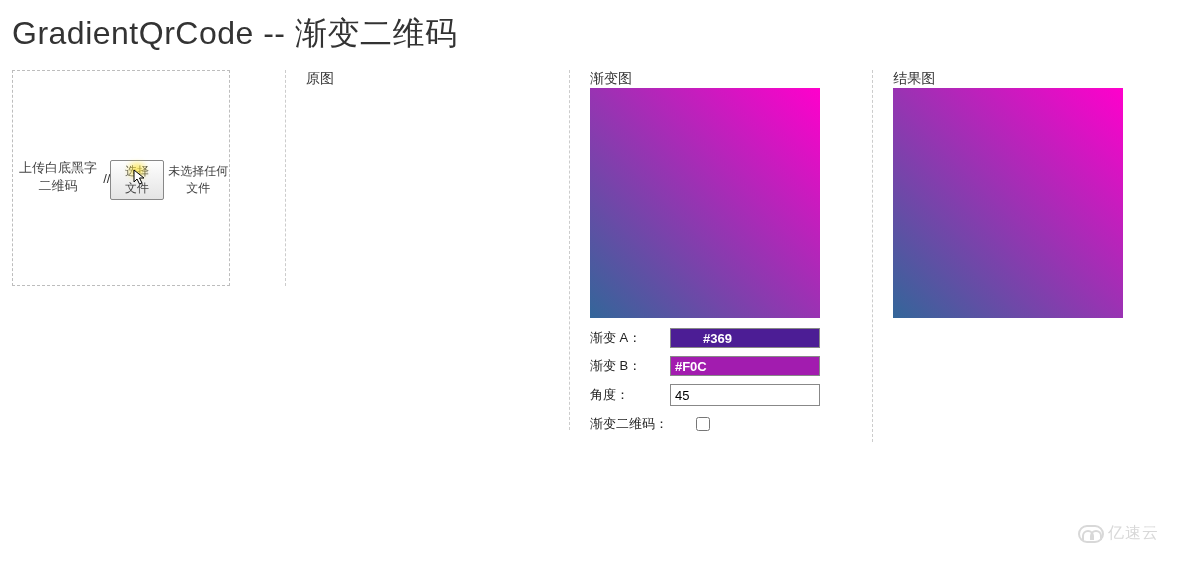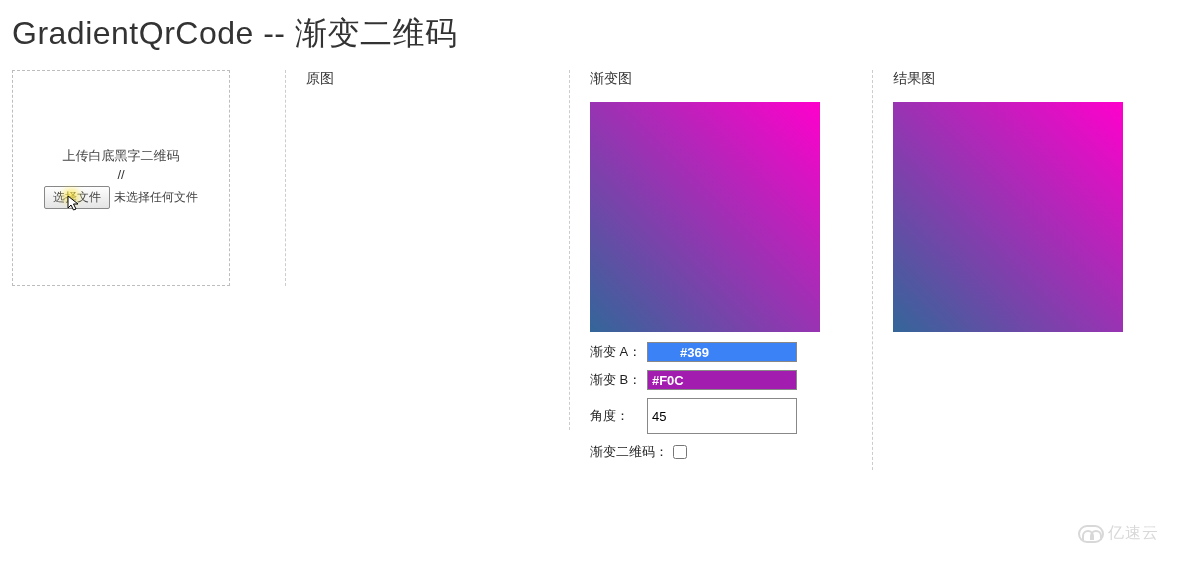--- a/index.html
+++ b/index.html
@@ -29,21 +29,21 @@
     padding-right: 40px;
   }
   .col.sep {
     border-right: 1px dashed #ccc;
   }
   .upload-box {
     width: 218px;
     height: 216px;
     border: 1.5px dashed #bdbdbd;
     display: flex;
-    flex-direction: column;
+    flex-direction: row;
     align-items: center;
     justify-content: center;
     text-align: center;
     font-size: 13px;
     color: #444;
   }
   .upload-line1 { margin-bottom: 2px; }
   .upload-slashes { font-size: 13px; color:#333;}
   .file-row {
     margin-top: 4px;
@@ -72,52 +72,52 @@
     pointer-events: none;
   }
   .cursor {
     position: absolute;
     left: 22px; top: 8px;
     pointer-events: none;
   }
   .col-header {
     font-size: 14px;
     color: #333;
-    margin-bottom: 14px;
+    margin-bottom: 0;
     font-weight: 400;
   }
   .original-col { width: 290px; min-height:360px; }
   .grad-col { width: 310px; }
   .result-col { width: 300px; }
   .swatch {
     width: 230px;
     height: 230px;
     margin-top: 0;
   }
   .controls { margin-top: 10px; font-size: 13px; color:#222;}
   .controls .row {
     display: flex;
     align-items: center;
     margin-bottom: 8px;
-    gap: 1px;
+    gap: 24px;
   }
   .controls label { width: 56px; white-space:nowrap; }
   .color-input {
     width: 150px;
     padding: 2px 4px;
     border: 1px solid #888;
     color: #fff;
     font-weight: bold;
     font-size: 13px;
     font-family: Arial;
     height: 20px;
   }
   .text-input {
     width: 150px;
-    padding: 17px 4px;
+    padding: 10px 4px;
     border: 1px solid #888;
     font-size: 13px;
     height: 20px;
   }
   .chk { width:14px; height:14px; }
   .watermark {
     position: fixed;
     right: 20px;
     bottom: 20px;
     font-size: 16px;
@@ -173,21 +173,21 @@
   <div class="col sep original-col" style="padding-left:20px;">
     <div class="col-header">原图</div>
   </div>
 
   <div class="col sep grad-col" style="padding-left:20px;">
     <div class="col-header">渐变图</div>
     <div class="swatch" id="grad-swatch" style="background: linear-gradient(45deg, rgb(51, 102, 153), rgb(255, 0, 204));"></div>
     <div class="controls">
       <div class="row">
         <label>渐变 A：</label>
-        <input class="color-input" id="colorA" value="#369" style="background: #3b82f6; padding-left: 32px;">
+        <input class="color-input" id="colorA" value="#369" style="background: #4c1d95; padding-left: 32px;">
       </div>
       <div class="row">
         <label>渐变 B：</label>
         <input class="color-input" id="colorB" value="#F0C" style="background: #a21caf;">
       </div>
       <div class="row">
         <label>角度：</label>
         <input class="text-input" value="45" style="">
       </div>
       <div class="row">

